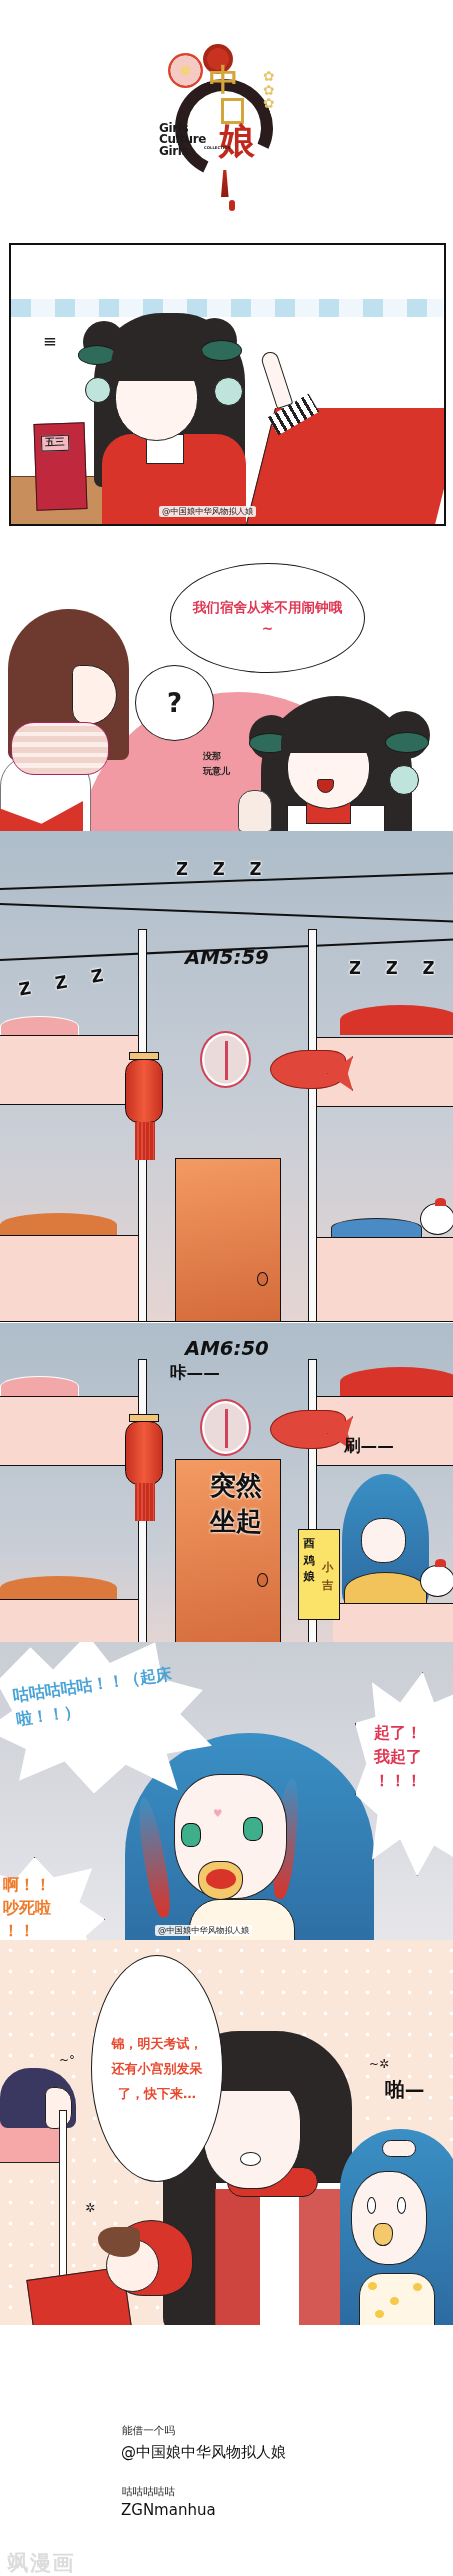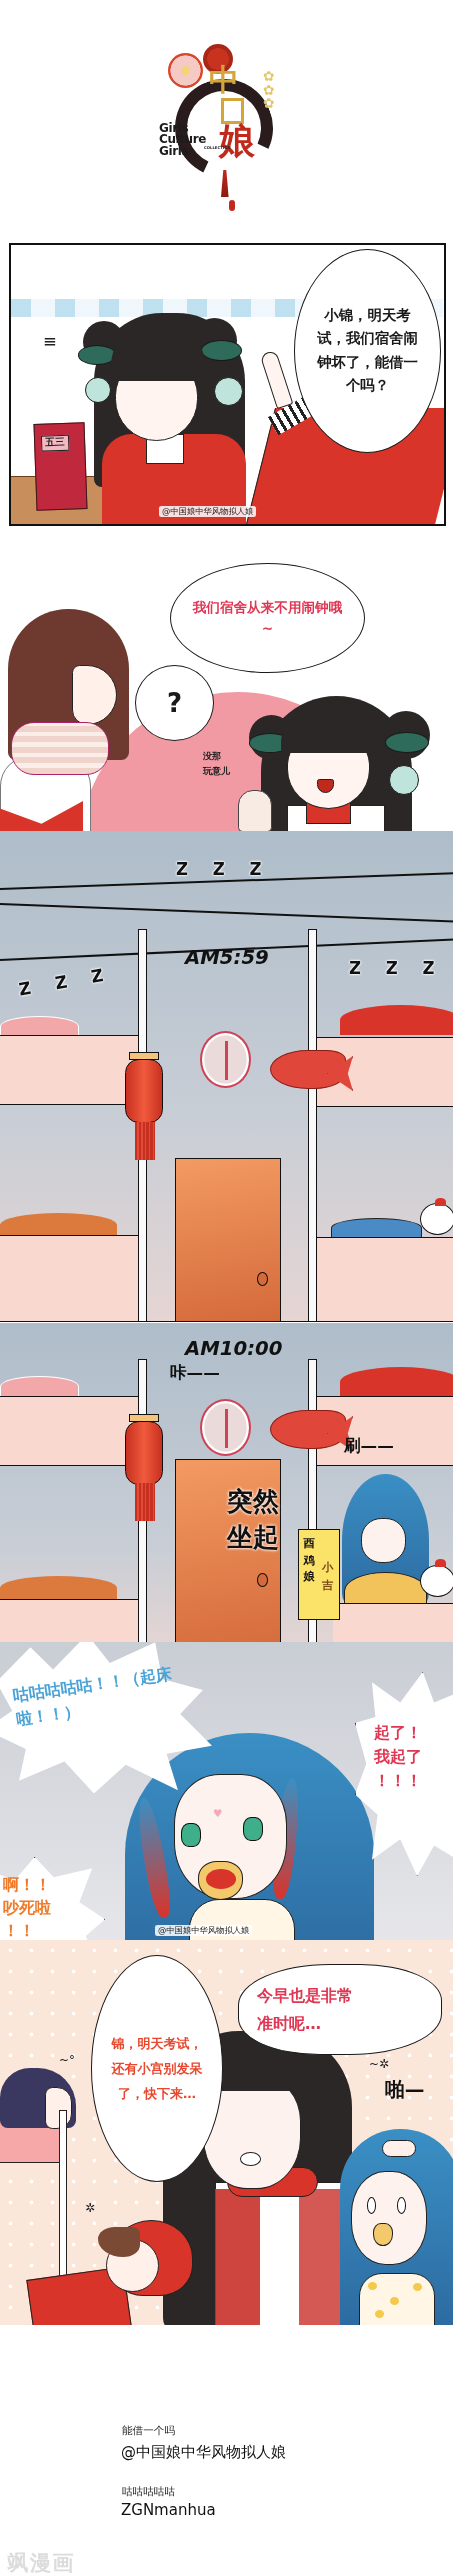--- a/index.html
+++ b/index.html
@@ -195,21 +195,20 @@
   <div class="abs p1-collar"></div>
   <div class="abs p1-face"></div>
   <div class="abs p1-bangs"></div>
   <div class="abs p1-book">
     <span class="abs p1-book-label">五三</span>
   </div>
   <div class="abs p1-sweat">≡</div>
   <div class="abs p1-arm"></div>
   <div class="abs p1-cuff"></div>
   <div class="abs p1-finger"></div>
-  <div class="abs bubble p1-bubble">小锦，明天考试，我们宿舍闹钟坏了，能借一个吗？</div>
   <div class="abs watermark p1-wm">@中国娘中华风物拟人娘</div>
 </section>
 
 <section id="p2" class="abs">
   <div class="abs p2-circle"></div>
   <div class="abs p2-friend-hair"></div>
   <div class="abs p2-friend-face"></div>
   <div class="abs p2-friend-body"></div>
   <div class="abs p2-friend-red"></div>
   <div class="abs p2-scarf"></div>
@@ -264,42 +263,42 @@
 
   <div class="abs blanket-orange" style="left:0;top:382px;width:117px;height:24px;"></div>
   <div class="abs bed" style="left:0;top:404px;width:138px;height:91px;"></div>
   <div class="abs" style="left:331px;top:387px;width:91px;height:19.7px;background:#4a8bc6;border-radius:50% 50% 0 0;border:1.5px solid #222;"></div>
   <div class="abs chicken" style="left:420px;top:372px;"></div>
   <div class="abs comb" style="left:435px;top:367px;"></div>
   <div class="abs bed" style="left:317px;top:406px;width:136px;height:91px;"></div>
 </section>
 
 <section id="p4" class="abs">
-  <div class="abs time" style="left:185px;top:13.6px;">AM10:00</div>
+  <div class="abs time" style="left:185px;top:13.6px;">AM6:50</div>
   <div class="abs post" style="left:138px;top:36px;height:295px;"></div>
   <div class="abs post" style="left:308px;top:36px;height:295px;"></div>
   <div class="abs blanket-pink" style="left:0;top:53px;width:79px;height:21px;"></div>
   <div class="abs blanket-red" style="left:340px;top:44px;width:121px;height:30px;"></div>
   <div class="abs bed" style="left:0;top:73px;width:138px;height:70px;"></div>
   <div class="abs bed" style="left:317px;top:73px;width:136px;height:70px;"></div>
   <div class="abs sfx" style="left:170px;top:39px;">咔——</div>
 
   <div class="abs clock" style="left:200px;top:76px;">
     <div class="abs clock-hand"></div>
   </div>
   <div class="abs lantern-top" style="left:129px;top:91px;"></div>
   <div class="abs lantern" style="left:125px;top:98px;"></div>
   <div class="abs lantern-tassel" style="left:135px;top:160px;"></div>
   <div class="abs fish" style="left:270px;top:87px;"></div>
   <div class="abs fish-tail" style="left:327px;top:93px;"></div>
 
   <div class="abs door" style="left:175px;top:136px;width:106px;height:197px;">
     <div class="abs door-knob" style="left:81px;top:113px;"></div>
   </div>
-  <div class="abs sfx-big" style="left:227px;top:144px;margin-top:16px;">
+  <div class="abs sfx-big" style="left:210px;top:144px;">
     <div>突然</div>
     <div>坐起</div>
   </div>
   <div class="abs sfx" style="left:344px;top:112px;">刷——</div>
 
   <div class="abs blanket-orange" style="left:0;top:253px;width:117px;height:24px;"></div>
   <div class="abs bed" style="left:0;top:276px;width:138px;height:60px;"></div>
 
   <div class="abs blue-hair" style="left:342px;top:151px;width:87px;height:132px;"></div>
   <div class="abs" style="left:361px;top:195px;width:45px;height:45px;border-radius:45%;background:#fdf2ee;border:1.5px solid #222;"></div>
@@ -376,26 +375,20 @@
   <div class="abs p6-chicks">
     <div class="abs chick" style="left:7.6px;top:7.6px;"></div>
     <div class="abs chick" style="left:30px;top:23px;"></div>
     <div class="abs chick" style="left:53px;top:9px;"></div>
     <div class="abs chick" style="left:15px;top:36px;"></div>
   </div>
   <div class="abs p6-sparkle2">~✲</div>
   <div class="abs p6-pa">啪—</div>
 
   <div class="abs bubble p6-bubble1">锦，明天考试，还有小宫别发呆了，快下来…</div>
-  <div class="abs bubble p6-bubble2">
-    <div>
-      <div>今早也是非常</div>
-      <div>准时呢…</div>
-    </div>
-  </div>
 </section>
 
 <section id="footer" class="abs">
   <div class="abs f-label" style="left:122px;top:98px;">能借一个吗</div>
   <div class="abs f-value" style="left:121px;top:117px;">@中国娘中华风物拟人娘</div>
   <div class="abs f-label" style="left:122px;top:159px;">咕咕咕咕咕</div>
   <div class="abs f-value" style="left:121px;top:175px;">ZGNmanhua</div>
   <div class="abs f-brand">飒漫画</div>
 </section>
 

